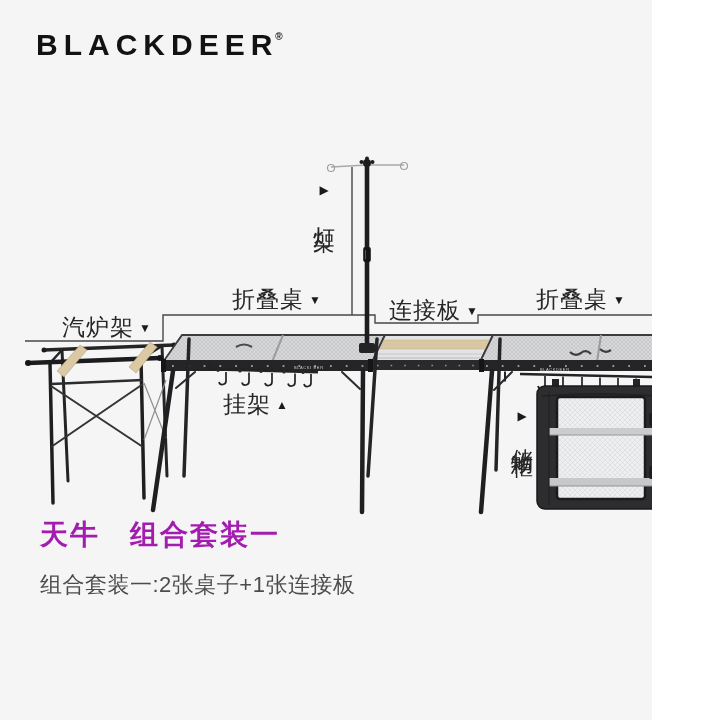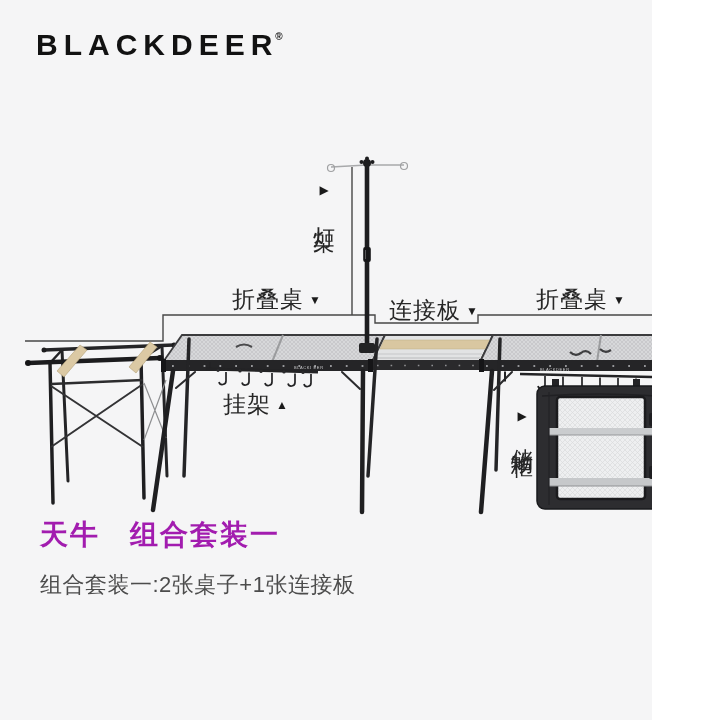--- a/index.html
+++ b/index.html
@@ -184,20 +184,23 @@
   </div>
 
   <div class="lbl" style="left:389px;top:295px;">
     <span>连接板</span><span class="mk">▼</span>
   </div>
 
   <div class="lbl" style="left:536px;top:284px;">
     <span>折叠桌</span><span class="mk">▼</span>
   </div>
 
+  <div class="lbl" style="left:62px;top:312px;">
+    <span>汽炉架</span><span class="mk">▼</span>
+  </div>
 
   <div class="lbl" style="left:223px;top:389px;text-align:center;">
     <span>挂架</span><span class="mk">▲</span>
   </div>
 
   <div class="vlbl" style="left:505px;top:409px;">
     <span class="mk">▶</span>
     <span class="vtext">储物柜</span>
   </div>
 

